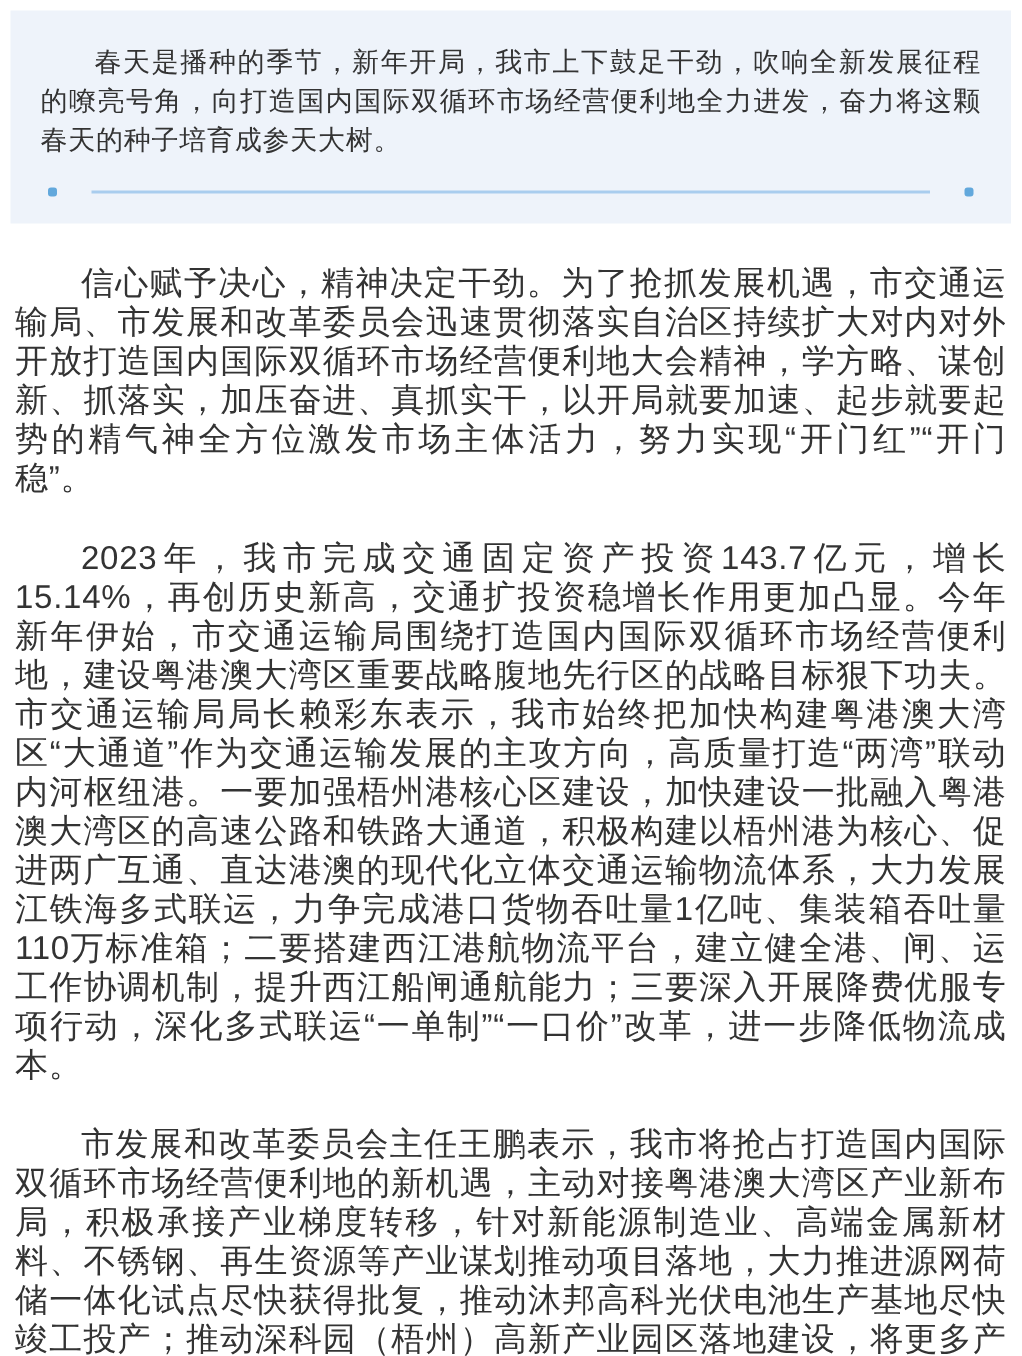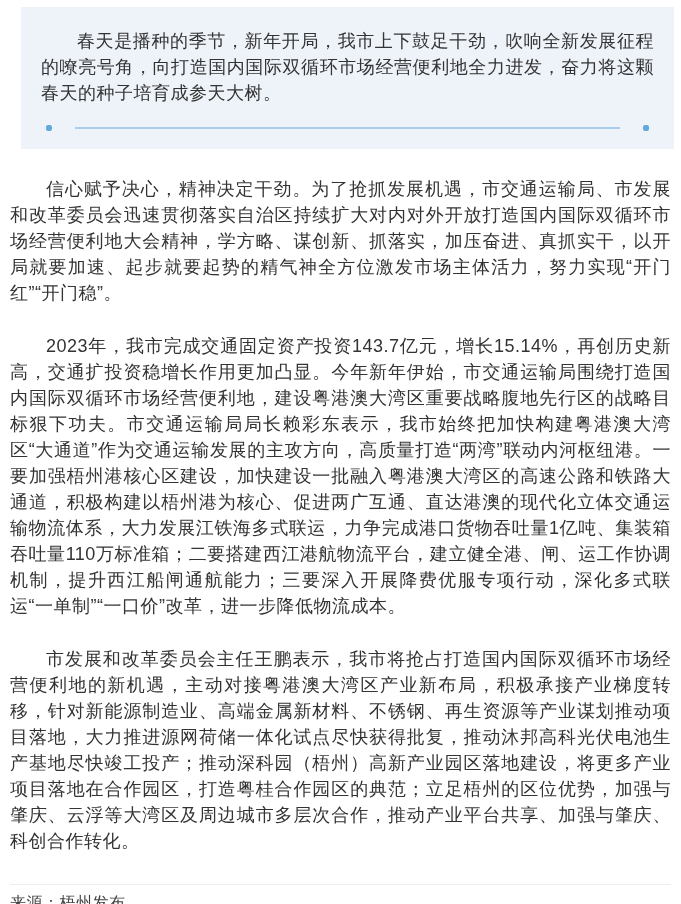--- a/index.html
+++ b/index.html
@@ -19,21 +19,21 @@
     color:var(--text-color);
     overflow:hidden;
   }
   .page{
     width:681px;
     min-height:904px;
     display:flex;
     flex-direction:column;
   }
   .lead-box{
-    margin:7px 7px 0 21px;
+    margin:7px 7px 0 7px;
     background:var(--lead-bg);
     padding:21px 20px 18px 20px;
   }
   .lead-text{
     font-size:18px;
     line-height:26px;
     letter-spacing:0.5px;
     text-indent:2em;
     text-align:justify;
     color:var(--text-color);
@@ -54,21 +54,21 @@
     flex:1 1 auto;
     height:2px;
     margin:0 23px;
     background:var(--line-color);
   }
   .article{
     margin:0 10px;
     flex:1 1 auto;
   }
   .article p{
-    font-size:18px;
+    font-size:22px;
     line-height:26px;
     letter-spacing:0.5px;
     text-indent:2em;
     text-align:justify;
     color:var(--text-color);
     margin-top:27px;
   }
   .footer{
     margin:30px 10px 0 10px;
     border-top:1px solid var(--rule-color);

